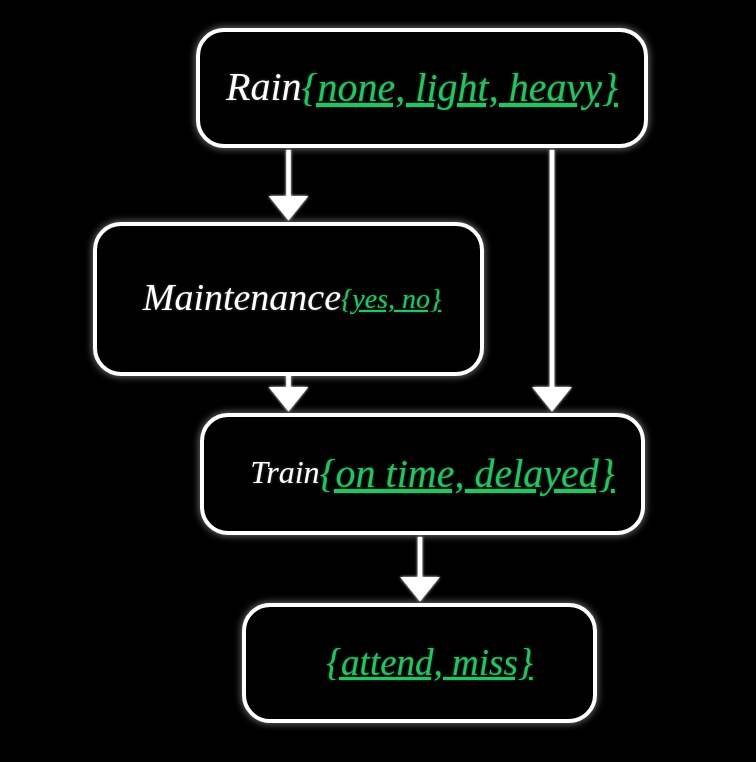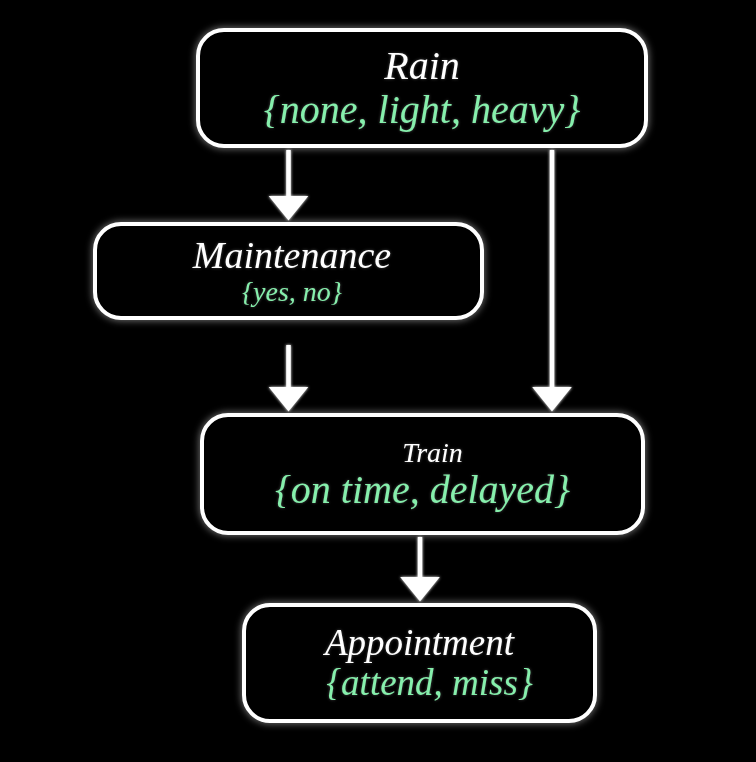--- a/index.html
+++ b/index.html
@@ -28,56 +28,57 @@
     height: 762px;
     pointer-events: none;
   }
   .node {
     position: absolute;
     box-sizing: border-box;
     border: 4px solid #ffffff;
     border-radius: 28px;
     background: #000000;
     display: flex;
-    flex-direction: column;
+    flex-direction: row;
     align-items: center;
     justify-content: center;
     box-shadow: 0 0 7px 1px rgba(255,255,255,0.42);
     z-index: 2;
   }
   .node-title {
     color: #ffffff;
     font-style: italic;
     font-weight: normal;
     line-height: 1.04;
     text-align: center;
     white-space: nowrap;
     text-shadow: 0 0 3px rgba(255,255,255,0.30);
   }
   .node-states {
-    color: #86efac;
+    color: #22c55e;
     font-style: italic;
     font-weight: normal;
     line-height: 1.04;
     text-align: center;
     white-space: nowrap;
     text-shadow: 0 0 3px rgba(255,255,255,0.30);
+    text-decoration: underline;
   }
 
   
   #node-rain        { left: 196px; top: 28px;  width: 452px; height: 120px; }
-  #node-maintenance { left: 93px;  top: 222px; width: 391px; height: 98px; padding-left: 7px; }
+  #node-maintenance { left: 93px;  top: 222px; width: 391px; height: 154px; padding-left: 7px; }
   #node-train       { left: 200px; top: 413px; width: 445px; height: 122px; }
   #node-appointment { left: 242px; top: 603px; width: 355px; height: 120px; }
 
   #node-rain .node-title        { font-size: 40px; margin-bottom: 2px; }
   #node-rain .node-states       { font-size: 40px; }
   #node-maintenance .node-title { font-size: 38px; margin-bottom: 2px; }
   #node-maintenance .node-states{ font-size: 28px; }
-  #node-train .node-title       { font-size: 28px; margin-bottom: 2px; margin-left: 20px; }
+  #node-train .node-title       { font-size: 32px; margin-bottom: 2px; margin-left: 20px; }
   #node-train .node-states      { font-size: 40px; text-align: right; }
   #node-appointment .node-title { font-size: 37px; margin-bottom: 2px; }
   #node-appointment .node-states{ font-size: 37px; margin-left: 20px; }
 </style>
 </head>
 <body>
 
 <div id="diagram">
 
   <svg id="edge-layer" viewBox="0 0 756 762" width="756" height="762">
@@ -111,17 +112,16 @@
     <div class="node-title">Maintenance</div>
     <div class="node-states">{yes, no}</div>
   </div>
 
   <div class="node" id="node-train">
     <div class="node-title">Train</div>
     <div class="node-states">{on time, delayed}</div>
   </div>
 
   <div class="node" id="node-appointment">
-    <div class="node-title">Appointment</div>
     <div class="node-states">{attend, miss}</div>
   </div>
 
 </div>
 
 </body></html>

